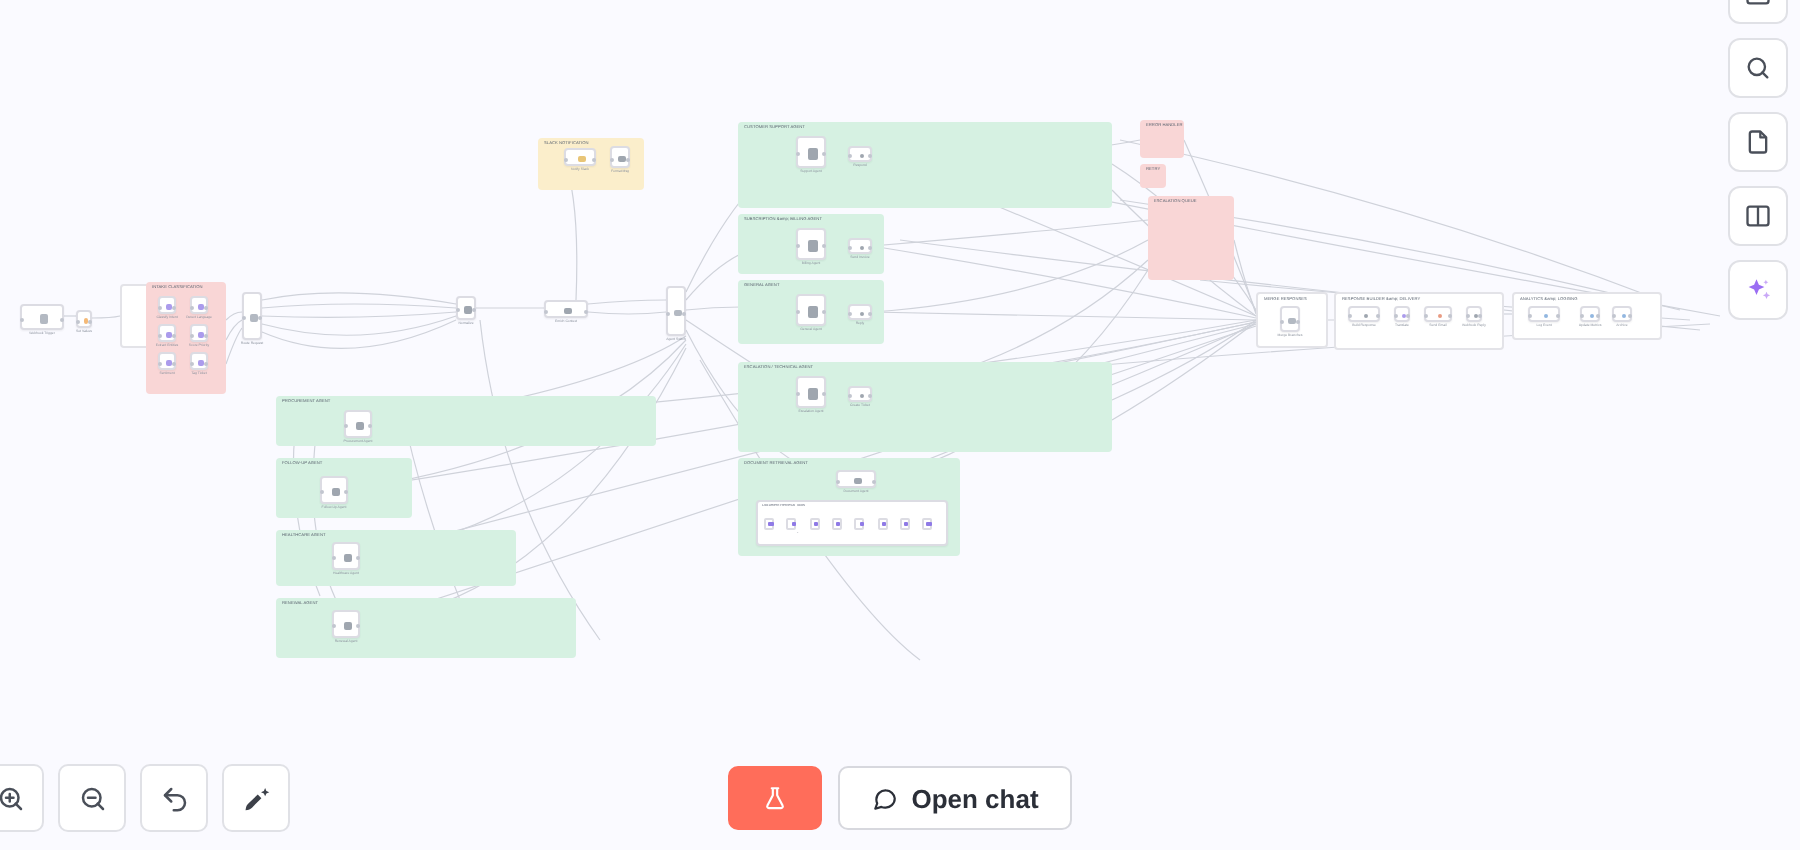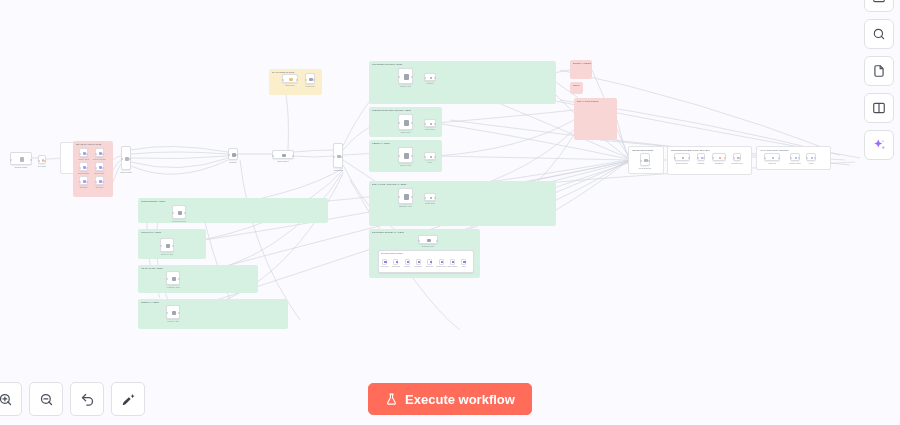--- a/index.html
+++ b/index.html
@@ -502,21 +502,28 @@
 
 </div>
 
 <div class="bottom-bar">
   <div class="btn btn-exec">
     <span>
       <svg width="13" height="14" viewBox="0 0 24 24" fill="none" stroke="#ffffff" stroke-width="2" stroke-linecap="round" stroke-linejoin="round">
         <path d="M9 3h6M10 3v6.5L5 19a1.6 1.6 0 0 0 1.4 2.4h11.2A1.6 1.6 0 0 0 19 19l-5-9.5V3"></path>
       </svg>
     </span>
-    <span>Execute workflow</span>
+  </div>
+  <div class="btn btn-chat">
+    <span>
+      <svg width="13" height="13" viewBox="0 0 24 24" fill="none" stroke="#2b2f38" stroke-width="2" stroke-linecap="round" stroke-linejoin="round">
+        <path d="M21 11.5a8.4 8.4 0 0 1-9 8.4 9.6 9.6 0 0 1-3.3-.6L3 21l1.8-5a8.1 8.1 0 0 1-.8-3.5 8.4 8.4 0 0 1 9-8.4 8.4 8.4 0 0 1 8 7.4z"></path>
+      </svg>
+    </span>
+    <span>Open chat</span>
   </div>
 </div>
 
 <div class="tool-bar">
   <div class="tool-btn">
     <svg width="15" height="15" viewBox="0 0 24 24" fill="none" stroke="#4a4f59" stroke-width="2" stroke-linecap="round">
         <circle cx="11" cy="11" r="7"></circle>
         <path d="M20 20l-4.3-4.3M8 11h6M11 8v6"></path>
       </svg>
   </div>

